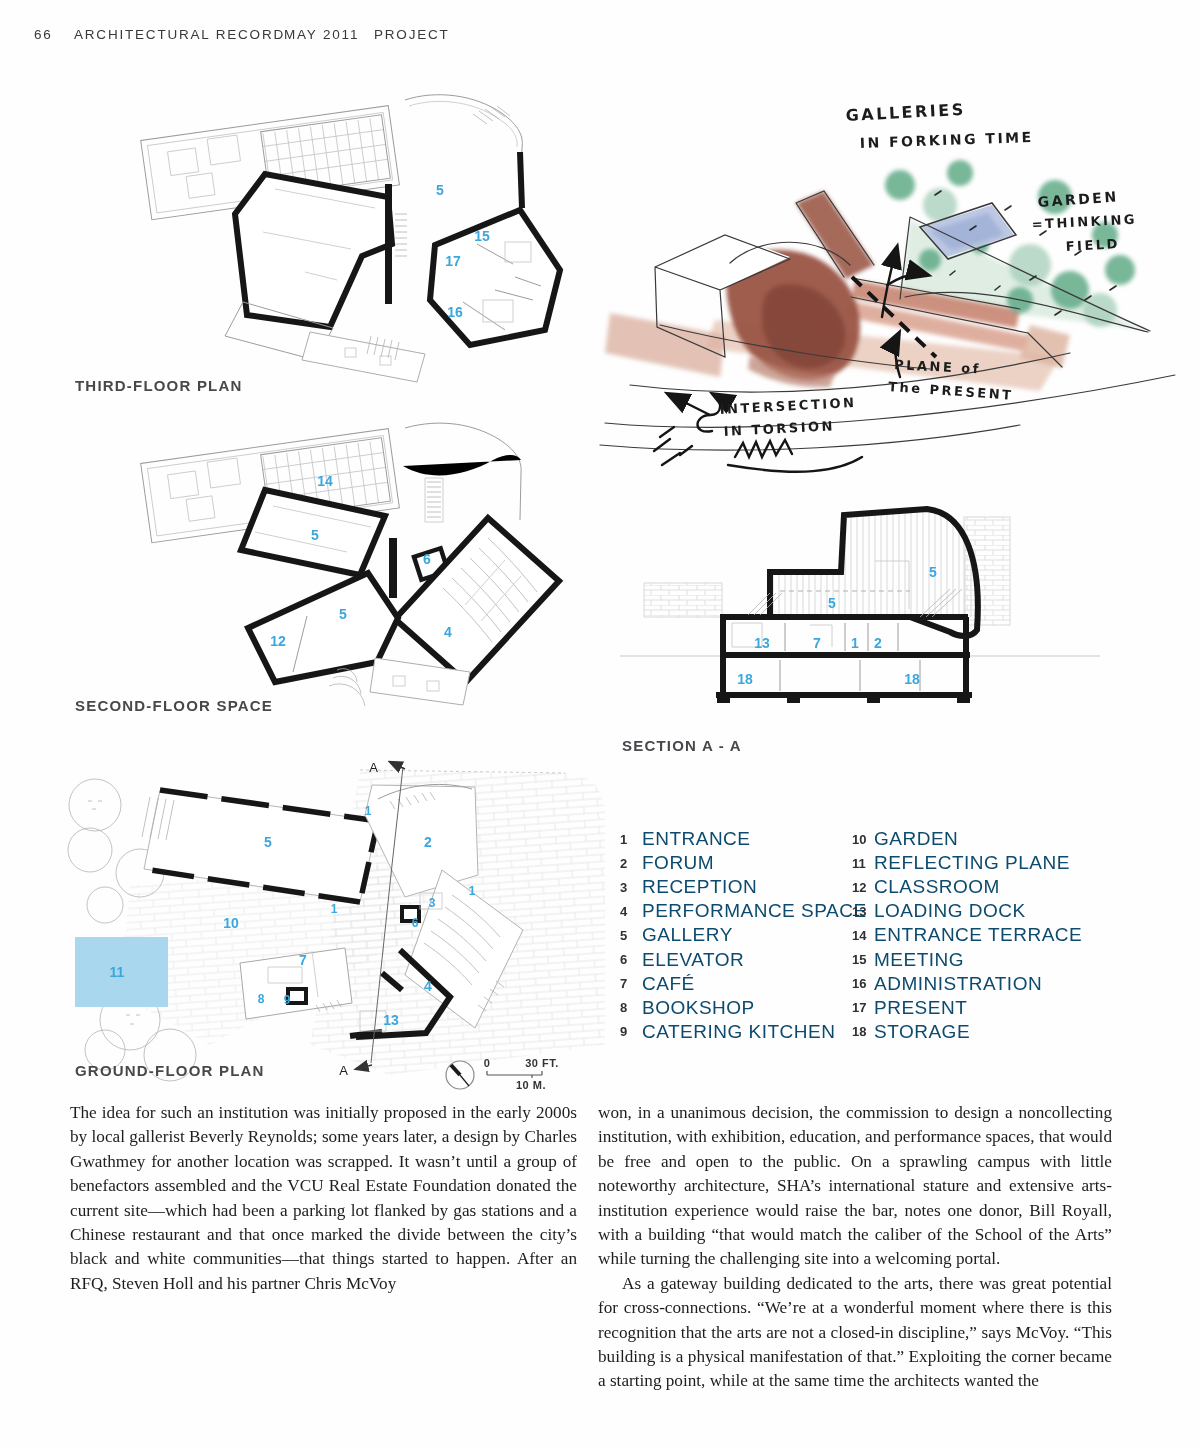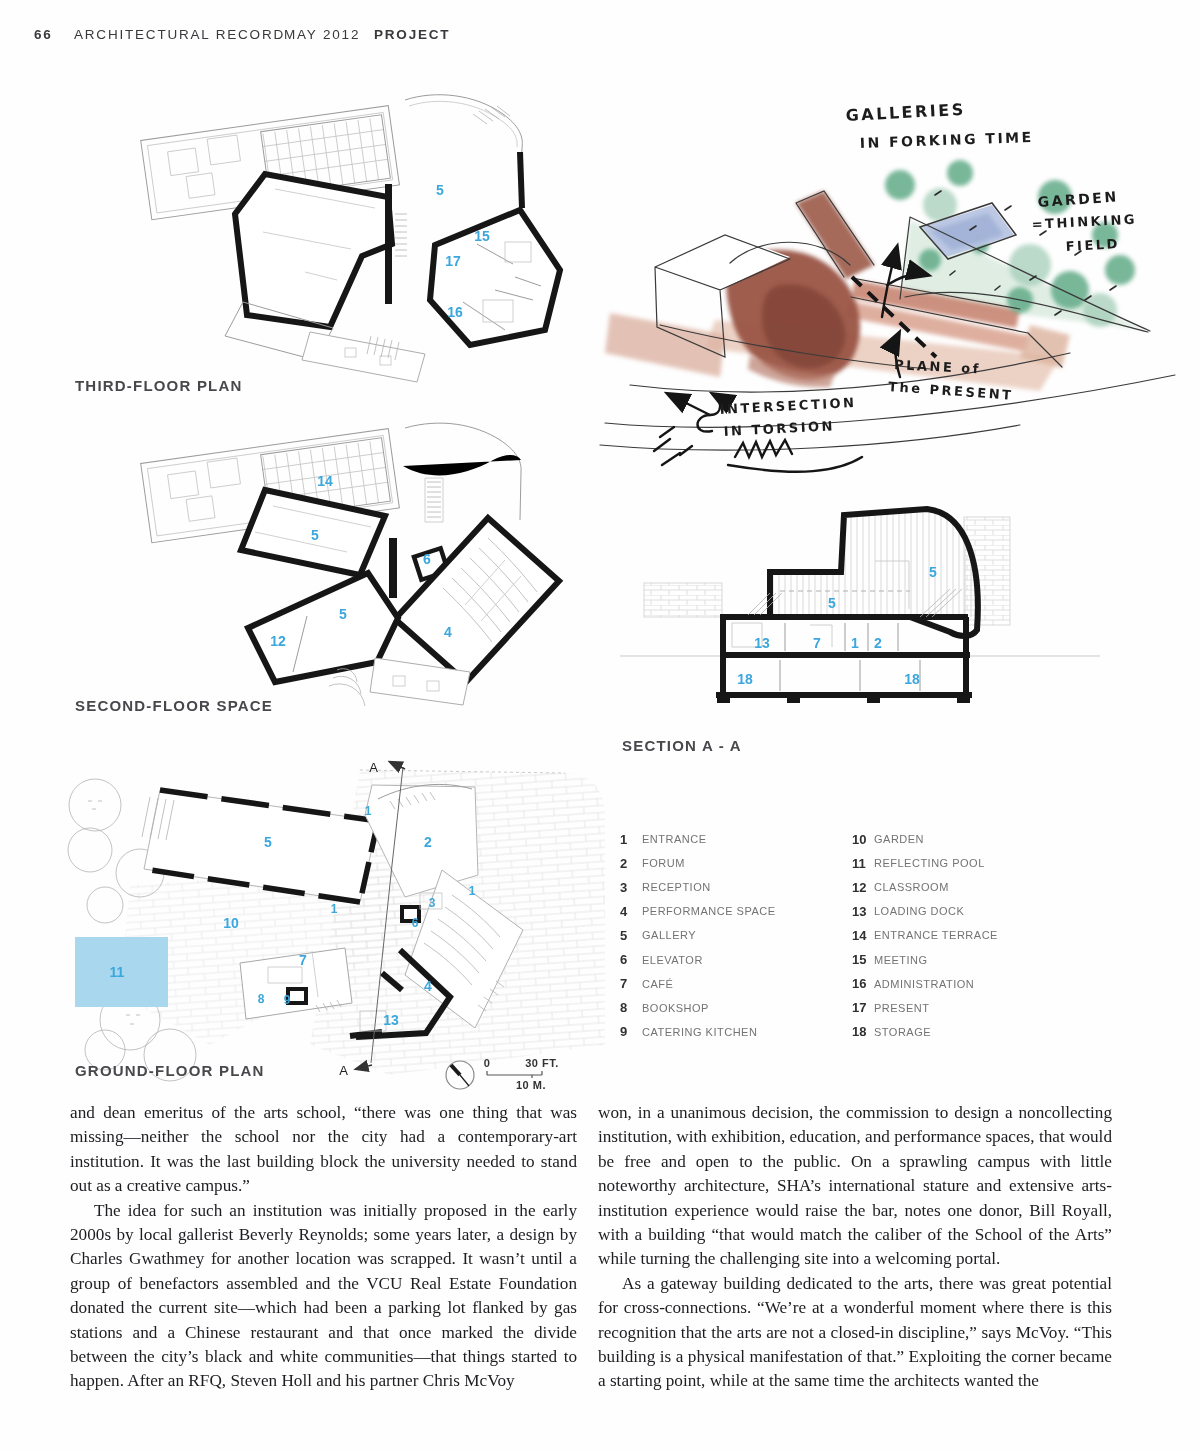--- a/index.html
+++ b/index.html
@@ -1,29 +1,29 @@
 <!DOCTYPE html>
 <html lang="en"><head>
 <meta charset="utf-8">
 <style>
   html,body{margin:0;padding:0;}
   body{width:1200px;height:1450px;position:relative;background:#fefefe;
        font-family:"Liberation Sans",sans-serif;overflow:hidden;}
   
   .hdr{position:absolute;top:27px;font-size:13.5px;color:#39393d;letter-spacing:1.8px;}
-  .hdr.b{font-weight:700;text-align:right;}
+  .hdr.b{font-weight:400;text-align:right;}
   
   .figlab{position:absolute;font-size:15px;font-weight:700;color:#48484c;letter-spacing:1.2px;}
   
   #legend{position:absolute;left:620px;top:827px;width:520px;}
   .lcol{position:absolute;top:0;}
   .lcol.c2{left:232px;}
   .lrow{height:24.1px;display:flex;align-items:center;}
   .lnum{width:22px;font-weight:700;font-size:13px;color:#303034;}
-  .llab{font-size:11px;letter-spacing:0.5px;color:#737373;}
+  .llab{font-size:19px;letter-spacing:0.5px;color:#0c4a6e;}
   
   .artcol{position:absolute;top:1101px;font-family:"Liberation Serif",serif;
           font-size:17.2px;line-height:24.4px;color:#1d1d21;text-align:justify;
           hyphens:auto;-webkit-hyphens:auto;}
   #artL{left:70px;width:507px;}
   #artR{left:598px;width:514px;}
   .artcol p{margin:0;}
   .artcol p + p{text-indent:24px;}
   
   svg{position:absolute;overflow:visible;}
@@ -40,21 +40,21 @@
   .am{font-family:"Liberation Sans",sans-serif;font-size:13px;fill:#222;font-weight:400;}
   .hand{fill:#1c1c1c;font-family:"DejaVu Sans",sans-serif;font-weight:600;letter-spacing:2.5px;}
   .ink{stroke:#151515;fill:none;stroke-width:2.4;stroke-linecap:round;}
   .pcl{stroke:#3a3a3a;fill:none;stroke-width:1.2;stroke-linecap:round;}
 </style>
 </head>
 <body>
 
 <span class="hdr b" style="left:34px;">66</span>
 <span class="hdr" style="left:74px;">ARCHITECTURAL RECORD</span>
-<span class="hdr" style="left:284px;">MAY 2012</span>
+<span class="hdr" style="left:284px;">MAY 2011</span>
 <span class="hdr b" style="left:374px;">PROJECT</span>
 
 <svg style="left:75px;top:92px;" width="495" height="292" viewBox="0 0 495 292">
   <g transform="rotate(-8 200 70)">
     <rect x="70" y="30" width="250" height="80" class="t"></rect>
     <rect x="76" y="36" width="238" height="68" class="tt"></rect>
     <rect x="95" y="45" width="28" height="24" class="tt"></rect>
     <rect x="136" y="38" width="30" height="26" class="tt"></rect>
     <rect x="110" y="72" width="26" height="22" class="tt"></rect>
     <g class="tt">
@@ -433,21 +433,21 @@
         <span class="llab">CATERING KITCHEN</span>
       </div>
     </div>
   <div class="lcol c2">
       <div class="lrow">
         <span class="lnum">10</span>
         <span class="llab">GARDEN</span>
       </div>
       <div class="lrow">
         <span class="lnum">11</span>
-        <span class="llab">REFLECTING POOL</span>
+        <span class="llab">REFLECTING PLANE</span>
       </div>
       <div class="lrow">
         <span class="lnum">12</span>
         <span class="llab">CLASSROOM</span>
       </div>
       <div class="lrow">
         <span class="lnum">13</span>
         <span class="llab">LOADING DOCK</span>
       </div>
       <div class="lrow">
@@ -467,19 +467,18 @@
         <span class="llab">PRESENT</span>
       </div>
       <div class="lrow">
         <span class="lnum">18</span>
         <span class="llab">STORAGE</span>
       </div>
     </div>
 </div>
 
 <div id="artL" class="artcol">
-    <p>and dean emeritus of the arts school, “there was one thing that was missing—neither the school nor the city had a contemporary-art institution. It was the last building block the university needed to stand out as a creative campus.”</p>
     <p>The idea for such an institution was initially proposed in the early 2000s by local gallerist Beverly Reynolds; some years later, a design by Charles Gwathmey for another location was scrapped. It wasn’t until a group of benefactors assembled and the VCU Real Estate Foundation donated the current site—which had been a parking lot flanked by gas stations and a Chinese restaurant and that once marked the divide between the city’s black and white communities—that things started to happen. After an RFQ, Steven Holl and his partner Chris McVoy</p>
   </div>
 <div id="artR" class="artcol">
     <p>won, in a unanimous decision, the commission to design a noncollecting institution, with exhibition, education, and performance spaces, that would be free and open to the public. On a sprawling campus with little noteworthy architecture, SHA’s international stature and extensive arts-institution experience would raise the bar, notes one donor, Bill Royall, with a building “that would match the caliber of the School of the Arts” while turning the challenging site into a welcoming portal.</p>
     <p>As a gateway building dedicated to the arts, there was great potential for cross-connections. “We’re at a wonderful moment where there is this recognition that the arts are not a closed-in discipline,” says McVoy. “This building is a physical manifestation of that.” Exploiting the corner became a starting point, while at the same time the architects wanted the</p>
   </div>
 
 </body></html>

